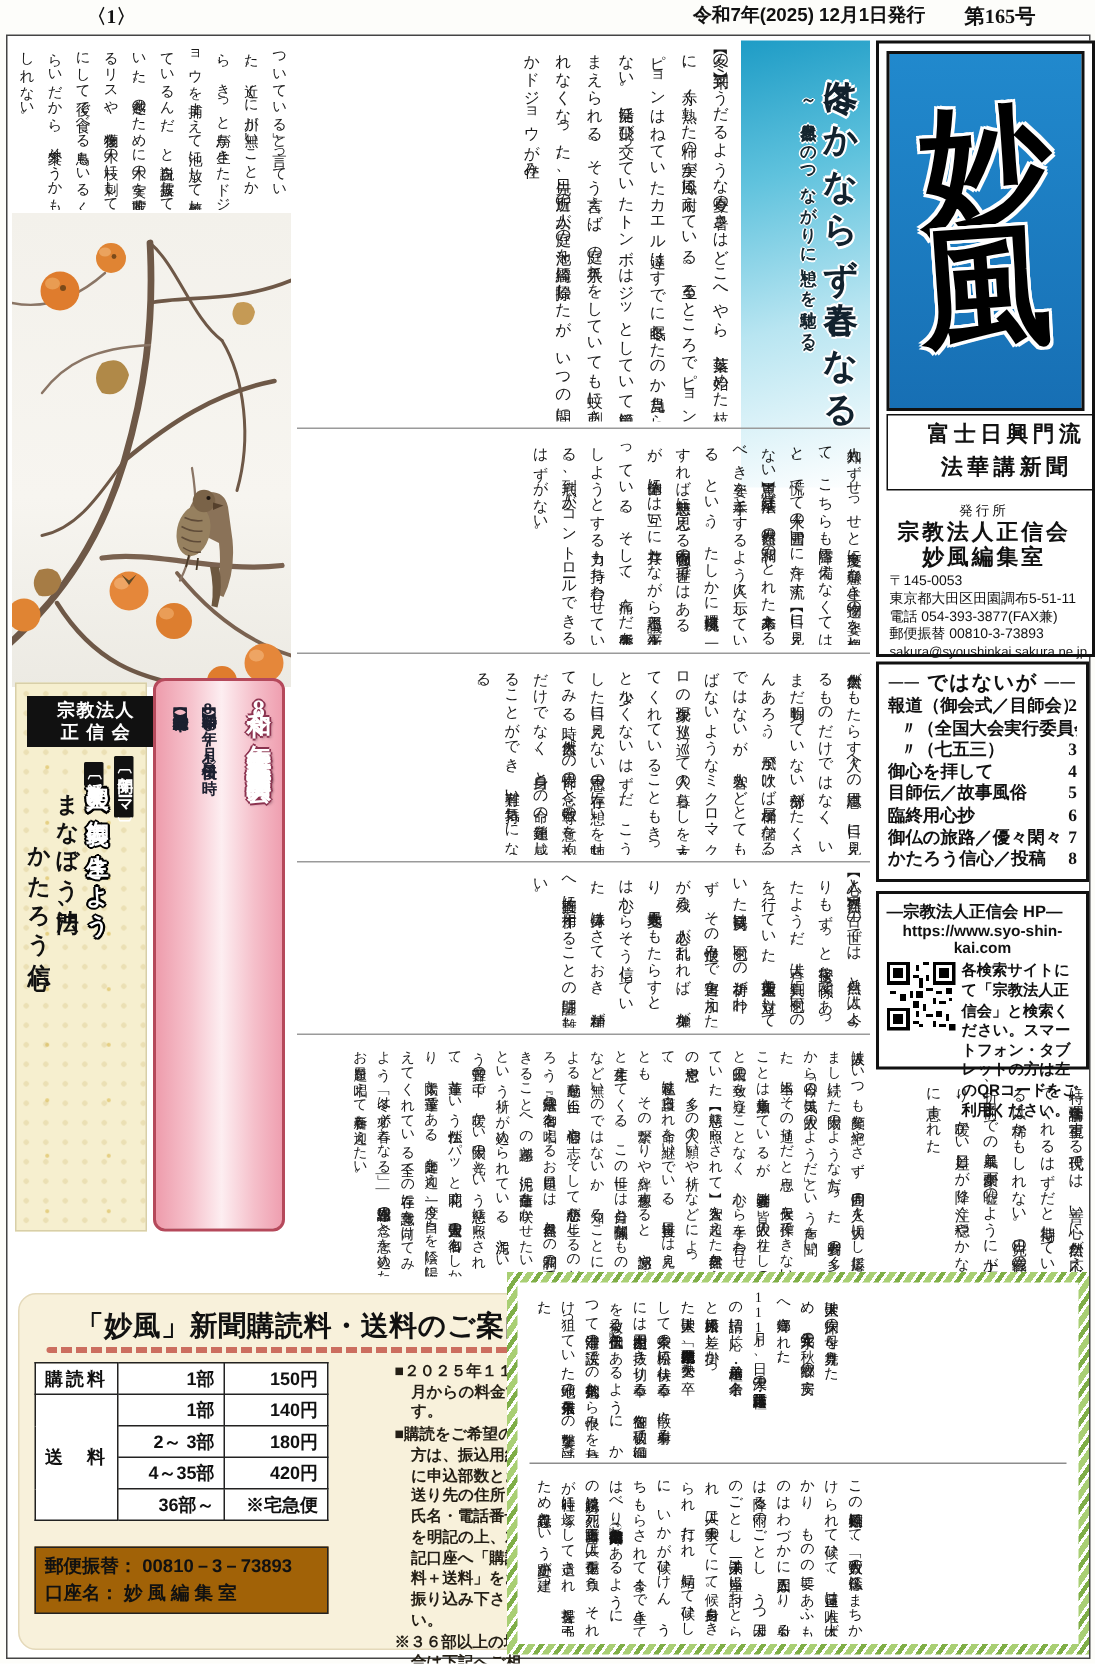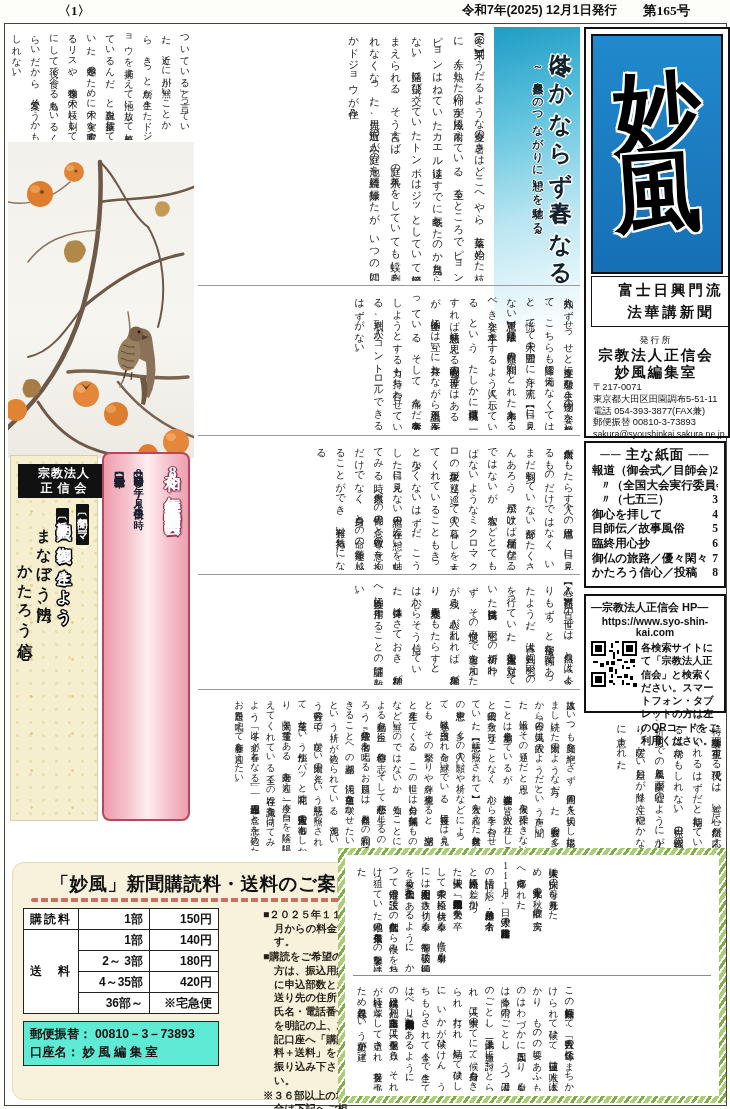--- a/index.html
+++ b/index.html
@@ -127,21 +127,21 @@
     font-family:"Liberation Sans",sans-serif;
   }
   .sub-title { font-size:18.5px; font-weight:bold; text-align:center; letter-spacing:0.5px; }
   .sub-orn { height:4px; margin:2px 8px 6px; background:repeating-linear-gradient(90deg,#c4574a 0 7px,transparent 7px 10px); border-radius:2px; opacity:.85; }
   .sub-cols { display:flex; gap:8px; }
   .sub-table { border-collapse:collapse; font-size:12px; font-weight:bold; }
   .sub-table td { border:1.5px solid #222; padding:1.5px 6px; background:#fff; white-space:nowrap; }
   .sub-table .cat { width:42px; text-align:center; letter-spacing:2px; }
   .sub-table .qty { width:58px; text-align:right; }
   .sub-table .prc { width:56px; text-align:right; }
-  .transfer-box { border:1.5px solid #222; background:#5eead4; margin-top:7px; padding:3px 6px; font-size:12.3px; font-weight:bold; line-height:1.5; white-space:nowrap; }
+  .transfer-box { border:1.5px solid #222; background:#a16207; margin-top:17px; padding:3px 6px; font-size:12.3px; font-weight:bold; line-height:1.5; white-space:nowrap; }
   .sub-notes { font-size:10.4px; font-weight:bold; line-height:1.32; width:122px; color:#241f16; }
   .sub-notes div { margin-bottom:1px; text-indent:-11px; padding-left:11px;margin-left:36px; }
 
   
   .col-box {
     left:338px; top:848px; width:388px; height:255px; box-sizing:border-box;
     background:repeating-linear-gradient(125deg,#a9cf74 0 4px,#ffffff 4px 6px,#7fae47 6px 9px,#ffffff 9px 11px);
     padding:7px;
   }
   .col-inner { position:relative; width:100%; height:100%; background:#fff; box-sizing:border-box; padding:6px 8px; }
@@ -270,31 +270,31 @@
     <div class="logo-ch">風</div>
   </div>
   <div class="mast-sub">
     <div>富士日興門流</div>
     <div>法華講新聞</div>
   </div>
   <div class="pub">
     <div class="pub-label">発行所</div>
     <div class="pub-org">宗教法人正信会</div>
     <div class="pub-org">妙風編集室</div>
-    <div class="pub-small">〒217-0071</div>
+    <div class="pub-small">〒145-0053</div>
     <div class="pub-small">東京都大田区田園調布5-51-11</div>
     <div class="pub-small">電話 054-393-3877(FAX兼)</div>
     <div class="pub-small">郵便振替 00810-3-73893</div>
     <div class="pub-small pub-mail">sakura@syoushinkai.sakura.ne.jp</div>
     <div class="pub-issue">毎月1日発行　1部150円</div>
   </div>
 </div>
 
 <div class="abs toc-box">
-  <div class="toc-title">── 主な紙面 ──</div>
+  <div class="toc-title">── ではないが ──</div>
   <div class="toc-row">
       <span class="lbl">報道（御会式／目師会）</span>
       <span>2</span>
     </div>
   <div class="toc-row">
       <span class="lbl" style="padding-left:8px;">〃（全国大会実行委員会）</span>
       <span></span>
     </div>
   <div class="toc-row">
       <span class="lbl" style="padding-left:8px;">〃（七五三）</span>

